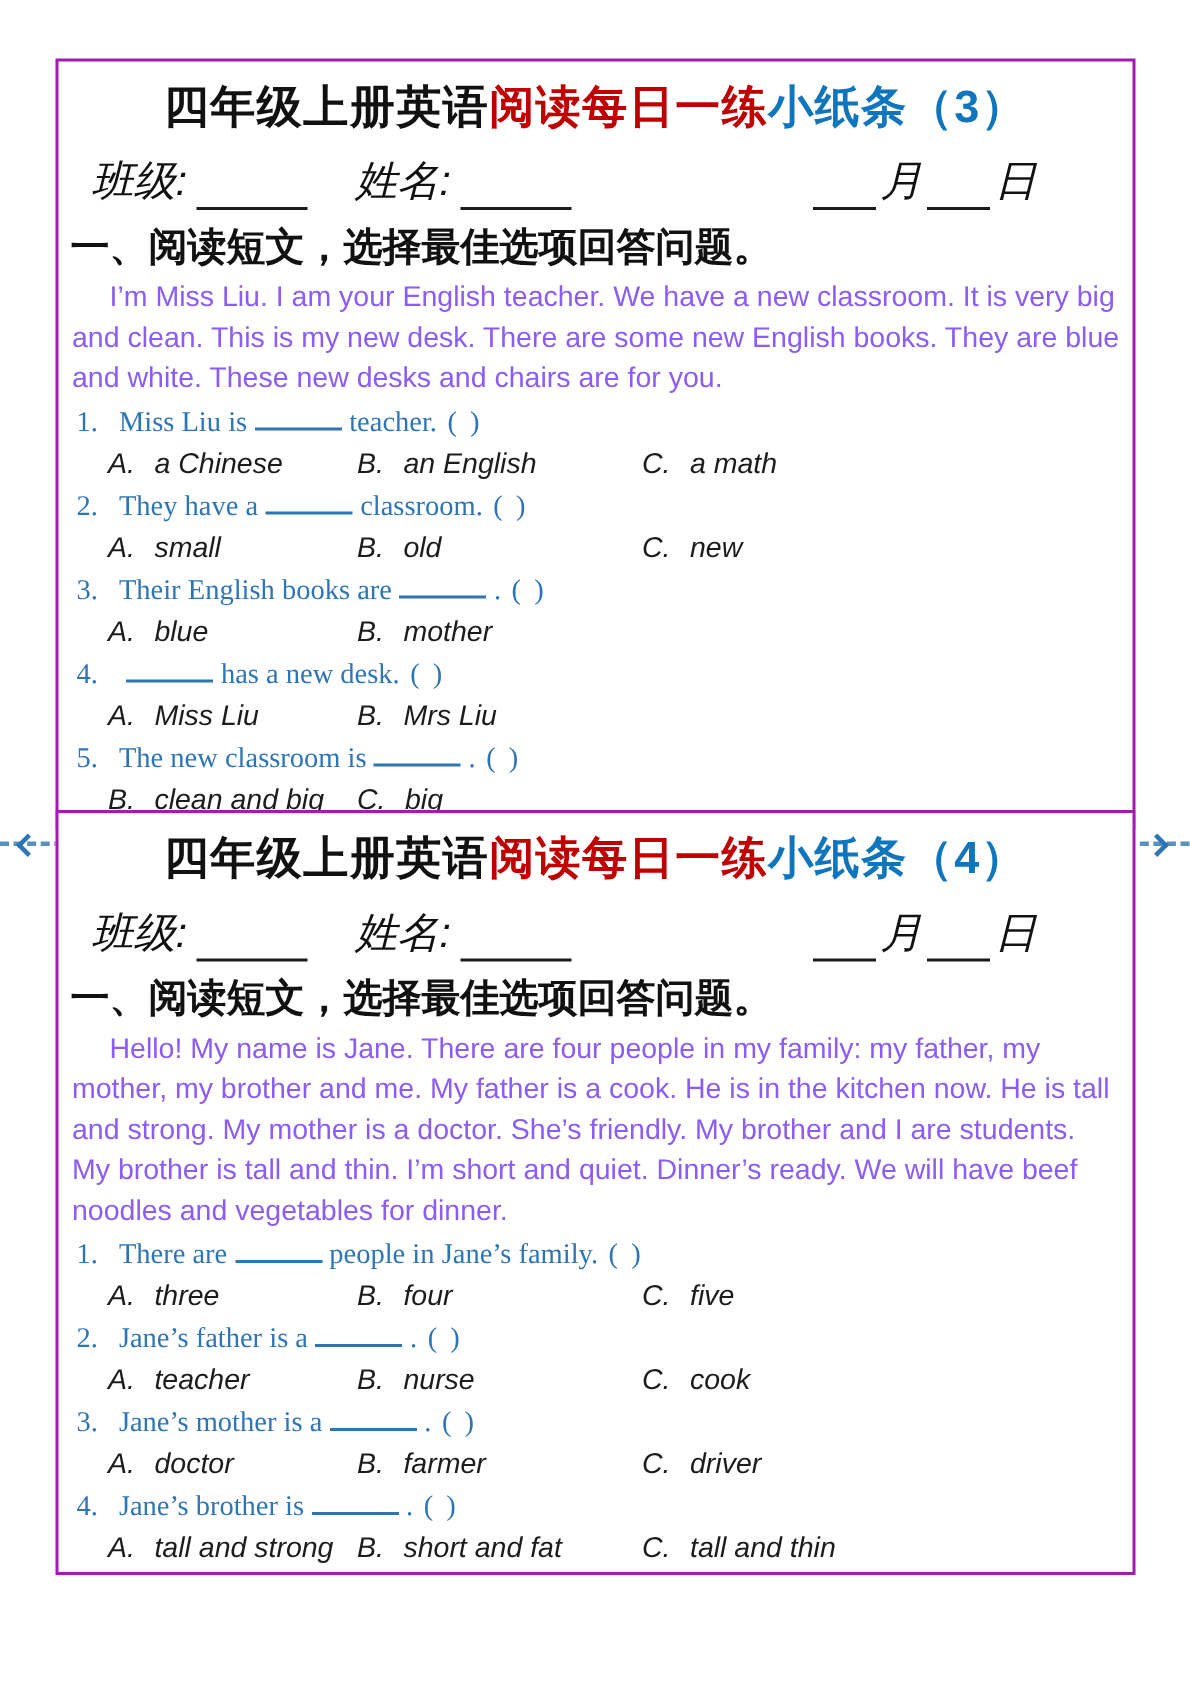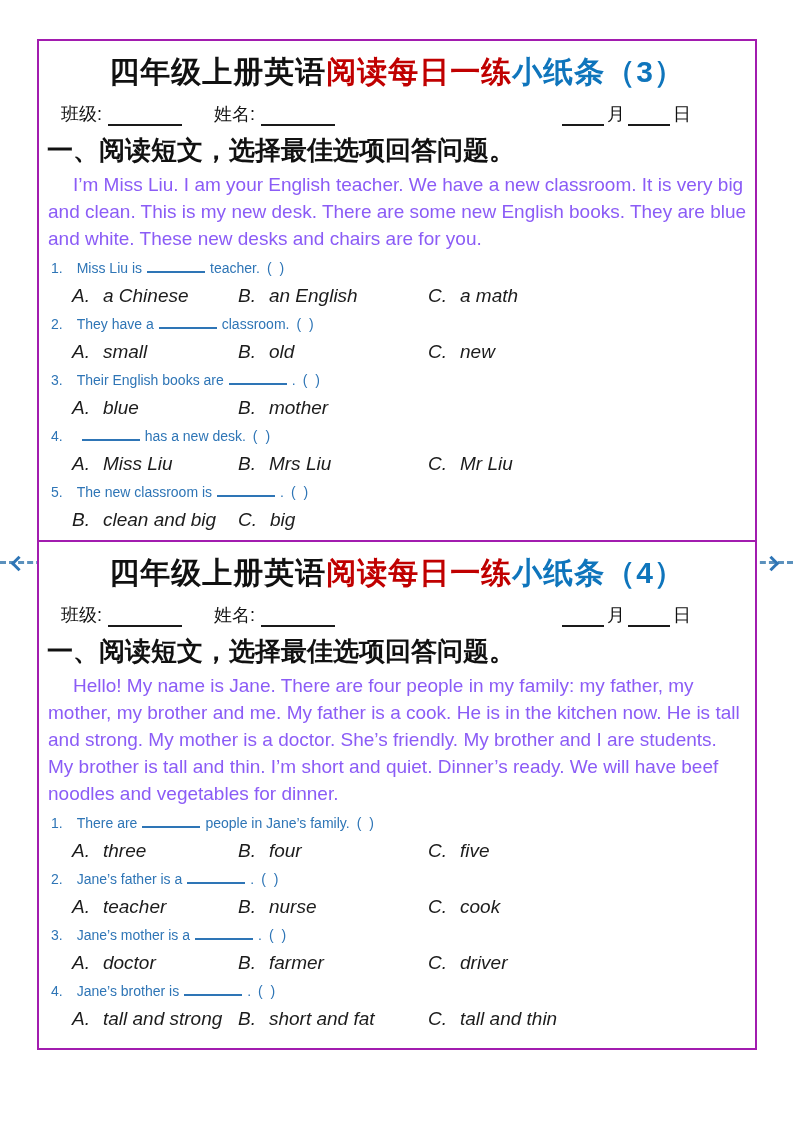--- a/index.html
+++ b/index.html
@@ -31,23 +31,24 @@
     letter-spacing:1px;
     white-space:nowrap;
   }
   .t-black{color:#111111;}
   .t-red{color:#c00000;}
   .t-blue{color:#0f75bc;}
 
   .meta-row{
     display:flex;
     align-items:flex-end;
-    font-size:18px;
+    font-size:28px;
     margin:9px 64px 4px 22px;
     color:#111;
+    font-style:italic;
   }
   .meta-left{display:flex;align-items:flex-end;flex:1;}
   .meta-right{display:flex;align-items:flex-end;}
   .blank{
     display:inline-block;
     border-bottom:2px solid #1a1a1a;
     height:20px;
     box-sizing:border-box;
   }
   .blank-wide{width:74px;margin:0 6px;}
@@ -64,24 +65,25 @@
   .passage{
     font-size:19px;
     line-height:27px;
     margin:3px 8px 2px 9px;
     text-indent:25px;
     color:#8b5cf6;
   }
 
   .q-line{
     color:#2e75b6;
-    font-size:14px;
+    font-size:19px;
     line-height:28px;
     margin-left:12px;
     white-space:nowrap;
+    font-family:Liberation Serif, serif;
   }
   .q-num{margin-right:14px;}
   .q-blank{
     display:inline-block;
     width:58px;
     border-bottom:2px solid #2e75b6;
     height:14px;
     margin:0 5px;
   }
   .q-bracket{margin-left:7px;letter-spacing:2px;}
@@ -180,21 +182,20 @@
     <div><span class="opt-label">A.</span><span>blue</span></div>
     <div><span class="opt-label">B.</span><span>mother</span></div>
   </div>
 
   <div class="q-line">
     <span class="q-num">4.</span><span></span><span class="q-blank"></span><span>has a new desk.</span><span class="q-bracket">(  )</span>
   </div>
   <div class="opt-row">
     <div><span class="opt-label">A.</span><span>Miss Liu</span></div>
     <div><span class="opt-label">B.</span><span>Mrs Liu</span></div>
-    <div><span class="opt-label">C.</span><span>Mr Liu</span></div>
   </div>
 
   <div class="q-line">
     <span class="q-num">5.</span><span>The new classroom is</span><span class="q-blank"></span><span>.</span><span class="q-bracket">(  )</span>
   </div>
   <div class="opt-row">
     <div><span class="opt-label">B.</span><span>clean and big</span></div>
     <div><span class="opt-label">C.</span><span>big</span></div>
   </div>
 </div>

